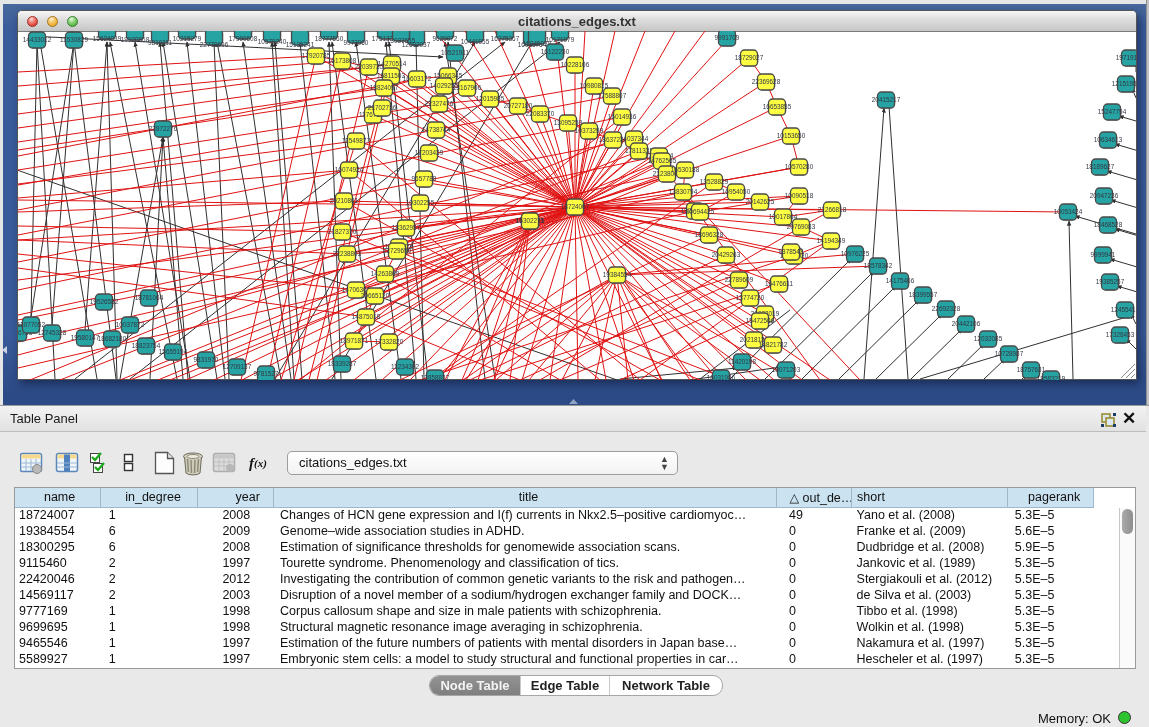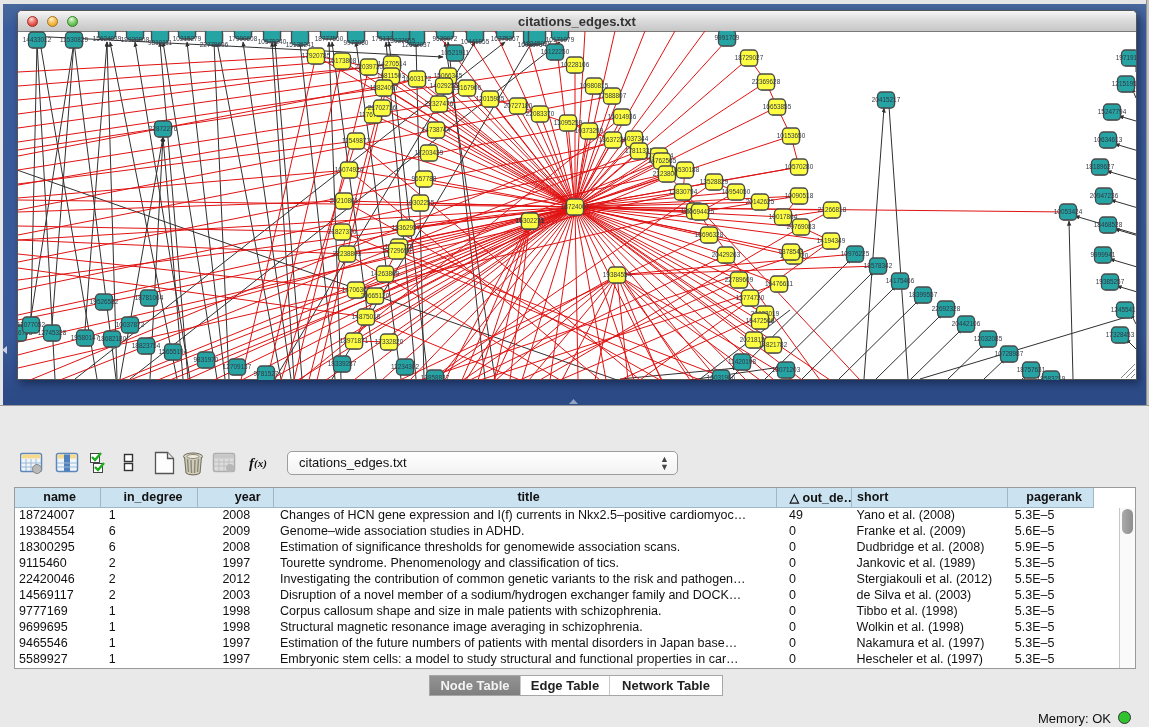--- a/index.html
+++ b/index.html
@@ -13,29 +13,29 @@
 .tl.g{left:49px;background:radial-gradient(circle at 38% 25%,#ddf6d3 5%,#96d785 35%,#5cbc49 70%,#3f9a31);border:1px solid #357f2a}
 .larrow{position:absolute;left:1px;top:346px;width:0;height:0;border-top:4px solid transparent;border-bottom:4px solid transparent;border-right:5px solid #c9d2e2}
 .panel{position:absolute;left:0;top:405px;width:1149px;height:322px;background:#e9e9e9;border-top:1px solid #9a9a9a}
 .phead{position:absolute;left:0;top:0;width:1146px;height:26px;background:linear-gradient(180deg,#f2f2f2,#e2e2e2);border-bottom:1px solid #bdbdbd;font-size:13px;color:#1a1a1a;line-height:26px;padding-left:10px}
 .px{position:absolute;top:5px;left:1122px;width:16px;height:16px;font-size:17px;font-weight:bold;color:#111;line-height:15px}
 .pfloat{position:absolute;top:7px;left:1101px;width:15px;height:14px}
 .combo{position:absolute;left:287px;top:45px;width:391px;height:24px;background:linear-gradient(180deg,#fff,#f2f2f2);border:1px solid #9d9d9d;border-radius:5px;font-size:13px;color:#111;line-height:22px;padding-left:11px}
 .combo .arr{position:absolute;right:8px;top:3px;font-size:9px;color:#444;line-height:8px}
 .tblwrap{position:absolute;left:14px;top:81px;width:1122px;height:182px;background:#fff;border:1px solid #9a9a9a;overflow:hidden}
 table{border-collapse:collapse;table-layout:fixed;width:1079px;font-size:12.5px;color:#111}
-th{background:#cbe2f1;border:1px solid #9db8ca;border-top:none;font-weight:bold;font-size:12.5px;height:19px;padding:0;white-space:nowrap;overflow:hidden}
+th{background:#cbe2f1;border:1px solid #9db8ca;border-top:none;font-weight:normal;font-size:12.5px;height:19px;padding:0;white-space:nowrap;overflow:hidden}
 th:first-child{border-left:none}
 td{height:16px;padding:0;white-space:nowrap;overflow:hidden}
 .c1{width:85px;padding-left:4px}.c2{width:96px;padding-left:8px}.c3{width:75px;padding-left:25px}
 .c4{width:500px;padding-left:7px}.c5{width:74px;padding-left:12px}.c6{width:155px;padding-left:5px}
 .c7{width:85px;padding-left:7px}
 .vsb{position:absolute;right:0;top:20px;width:16px;height:162px;background:#fafafa;border-left:1px solid #c6c6c6}
 .vsb .th{position:absolute;left:2px;top:1px;width:11px;height:25px;border-radius:6px;background:linear-gradient(90deg,#aaa,#8e8e8e)}
-.tabs{position:absolute;left:429px;top:269px;height:21px;display:flex;border:1px solid #a6a6a6;border-radius:0;overflow:hidden;font-size:13px;font-weight:bold;background:#fff}
+.tabs{position:absolute;left:429px;top:269px;height:21px;display:flex;border:1px solid #a6a6a6;border-radius:10px;overflow:hidden;font-size:13px;font-weight:bold;background:#fff}
 .tab{line-height:20px;color:#222;text-align:center}
 .tab.t1{width:90px}.tab.t2{width:90px}.tab.t3{width:112px}
 .tab.sel{background:linear-gradient(180deg,#939393,#7f7f7f);color:#f4f4f4}
 .tab.mid{border-left:1px solid #c9c9c9;border-right:1px solid #c9c9c9}
 .status{position:absolute;left:0;top:295px;width:1145px;height:27px;font-size:13px;color:#111}
 .mem{position:absolute;right:34px;top:10px}
 .dot{position:absolute;right:14px;top:10px;width:13px;height:13px;border-radius:50%;background:#2fc32f;border:1.5px solid #333}
 .icon{position:absolute;top:45px}
 </style></head><body>
 <div class="desk">
@@ -790,20 +790,30 @@
     <rect x="566.5" y="199" width="17" height="16" rx="4" fill="#fdfd42" stroke="#4a4a4a" stroke-width="1.3"></rect>
     <text x="575" y="209.2" font-size="6.4" fill="#333844" text-anchor="middle" font-family="Liberation Sans, sans-serif">18724007</text>
     <line x1="1121" y1="378" x2="1135" y2="364" stroke="#888" stroke-width="1"></line>
     <line x1="1126" y1="378" x2="1135" y2="369" stroke="#888" stroke-width="1"></line>
     <line x1="1131" y1="378" x2="1135" y2="374" stroke="#888" stroke-width="1"></line>
   </svg>
 <div class="larrow" style="top:346px;left:2px;position:absolute"></div>
 <div style="position:absolute;left:569px;top:399px;width:9px;height:5px;background:#8fa3c4;clip-path:polygon(50% 0,100% 100%,0 100%)"></div>
 <div class="rstrip"></div>
 <div class="panel">
+ <div class="phead">Table Panel
+   <svg class="pfloat" viewBox="0 0 15 14">
+        <rect x="1" y="1" width="8" height="8" fill="#dce8f2" stroke="#9a8b33" stroke-width="1.6"></rect>
+        <rect x="5" y="5" width="8" height="8" fill="#dce8f2" stroke="#9a8b33" stroke-width="1.6"></rect>
+        <rect x="12" y="0" width="3" height="3" fill="#1d3c6e"></rect>
+        <rect x="0" y="11" width="3" height="3" fill="#1d3c6e"></rect>
+        <rect x="12" y="11" width="3" height="3" fill="#1d3c6e"></rect>
+      </svg>
+   <div class="px">✕</div>
+ </div>
  <svg class="icon" style="left:20px" width="250" height="25" viewBox="0 0 250 25">
 
   <rect x="0.5" y="2.5" width="21" height="18" rx="2" fill="#eef5fb" stroke="#5c87b8" stroke-width="1.5"></rect>
   <rect x="1.5" y="3.5" width="19" height="4" fill="#f7d98e"></rect>
   <path d="M1 12 h20 M1 16 h20 M6 8 v12 M11 8 v12 M16 8 v12" stroke="#9cb8d4" stroke-width="1"></path>
   <circle cx="17" cy="18" r="4.5" fill="#b9b9b9" stroke="#8a8a8a"></circle>
 
   <g transform="translate(36,0)">
    <rect x="0.5" y="2.5" width="21" height="18" rx="2" fill="#eef5fb" stroke="#5c87b8" stroke-width="1.5"></rect>
    <rect x="1.5" y="3.5" width="19" height="4" fill="#f7d98e"></rect>

